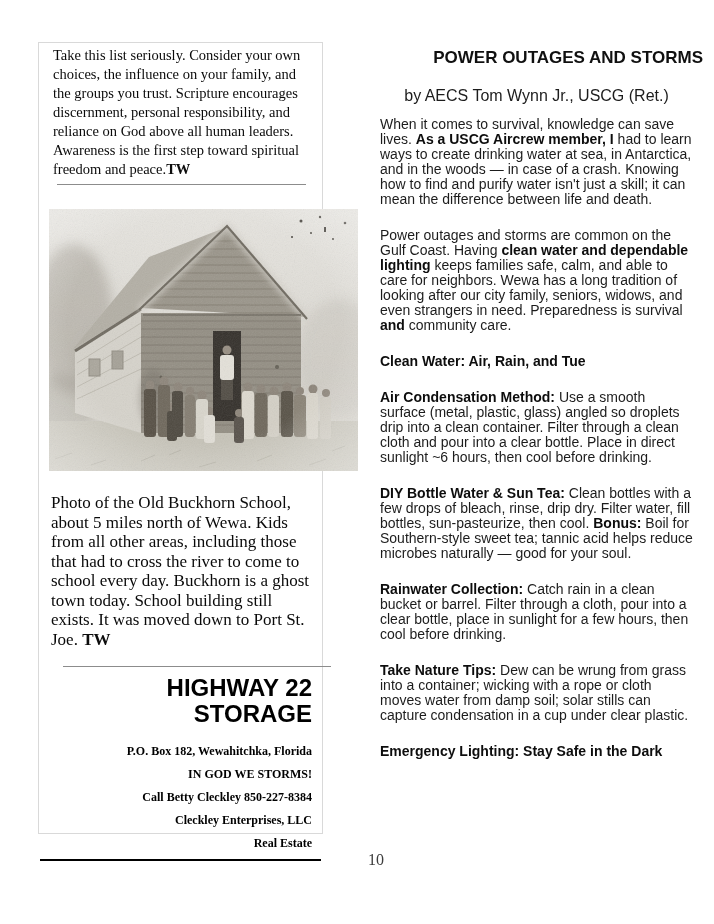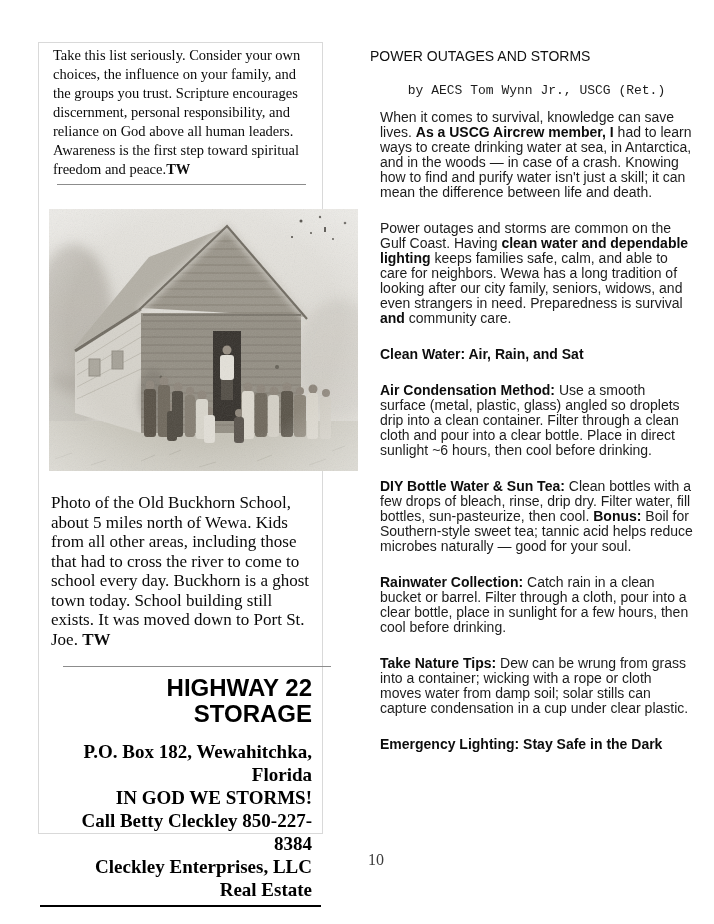--- a/index.html
+++ b/index.html
@@ -12,29 +12,29 @@
             box-sizing:border-box;border:1px solid #d9d9d9;padding:0 10px;}
   .intro{margin:3px 2px 0 4px;font-size:14.5px;line-height:19px;color:#0a0a0a;}
   .hr{border:none;border-top:1px solid #8c8c8c;height:0;margin:0;}
   .hr1{margin:5px 6px 0 8px;}
   .photo-wrap{margin:24px auto 0;width:309px;height:262px;}
   .caption{margin:22px 0 0 2px;font-size:17px;line-height:19.5px;color:#0a0a0a;}
   .hr2{width:268px;margin:17px auto 0;margin-left:14px;}
   .ad{text-align:right;}
   .ad-title{margin-top:8px;font-family:"Liberation Sans",sans-serif;
             font-weight:bold;font-size:24px;line-height:26px;color:#000;}
-  .ad-line{font-weight:bold;font-size:19px;line-height:23px;color:#000;}
+  .ad-line{font-weight:bold;font-size:12px;line-height:23px;color:#000;}
   .ad-line.first{margin-top:13px;}
   .hr3{border-top:2px solid #000;margin:4px -9px 0 -9px;}
 
   
   .right-col{position:absolute;left:370px;top:42px;width:333px;
              font-family:"Liberation Sans",sans-serif;color:#1c1c1c;}
-  .art-title{margin:6px 0 0;font-size:14px;font-weight:normal;text-align:left;color:#101010;}
-  .byline{margin-top:19px;font-size:13px;text-align:center;font-family:Liberation Mono, monospace;}
+  .art-title{margin:6px 0 0;font-size:17px;font-weight:bold;text-align:right;color:#101010;}
+  .byline{margin-top:19px;font-size:16px;text-align:center;}
   .block{margin:21px 10px 0;font-size:14px;line-height:15px;}
   .block.first{margin-top:12px;}
   .block b, .block span.b, .intro span.b, .caption span.b{font-weight:bold;color:#0d0d0d;}
 
   
   .page-number{position:absolute;left:368px;top:851px;font-size:16px;color:#3c3c3c;
                font-family:"Liberation Serif",serif;}
 </style>
 </head>
 <body>
@@ -211,21 +211,21 @@
     </div>
     <div class="hr hr3"></div>
   </div>
 
   <div class="right-col">
     <h1 class="art-title">POWER OUTAGES AND STORMS</h1>
     <div class="byline">by AECS Tom Wynn Jr., USCG (Ret.)</div>
 
     <p class="block first"><span>When it comes to survival, knowledge can save lives. </span><span class="b">As a USCG Aircrew member, I</span><span> had to learn ways to create drinking water at sea, in Antarctica, and in the woods — in case of a crash. Knowing how to find and purify water isn't just a skill; it can mean the difference between life and death.</span></p>
     <p class="block"><span>Power outages and storms are common on the Gulf Coast. Having </span><span class="b">clean water and dependable lighting</span><span> keeps families safe, calm, and able to care for neighbors. Wewa has a long tradition of looking after our city family, seniors, widows, and even strangers in need. Preparedness is survival </span><span class="b">and</span><span> community care.</span></p>
-    <p class="block"><span class="b">Clean Water: Air, Rain, and Sat</span></p>
+    <p class="block"><span class="b">Clean Water: Air, Rain, and Tue</span></p>
     <p class="block"><span class="b">Air Condensation Method:</span><span> Use a smooth surface (metal, plastic, glass) angled so droplets drip into a clean container. Filter through a clean cloth and pour into a clear bottle. Place in direct sunlight ~6 hours, then cool before drinking.</span></p>
     <p class="block"><span class="b">DIY Bottle Water &amp; Sun Tea:</span><span> Clean bottles with a few drops of bleach, rinse, drip dry. Filter water, fill bottles, sun-pasteurize, then cool. </span><span class="b">Bonus:</span><span> Boil for Southern-style sweet tea; tannic acid helps reduce microbes naturally — good for your soul.</span></p>
     <p class="block"><span class="b">Rainwater Collection:</span><span> Catch rain in a clean bucket or barrel. Filter through a cloth, pour into a clear bottle, place in sunlight for a few hours, then cool before drinking.</span></p>
     <p class="block"><span class="b">Take Nature Tips:</span><span> Dew can be wrung from grass into a container; wicking with a rope or cloth moves water from damp soil; solar stills can capture condensation in a cup under clear plastic.</span></p>
     <p class="block"><span class="b">Emergency Lighting: Stay Safe in the Dark</span></p>
   </div>
 
   <div class="page-number">10</div>
 </div>
 

